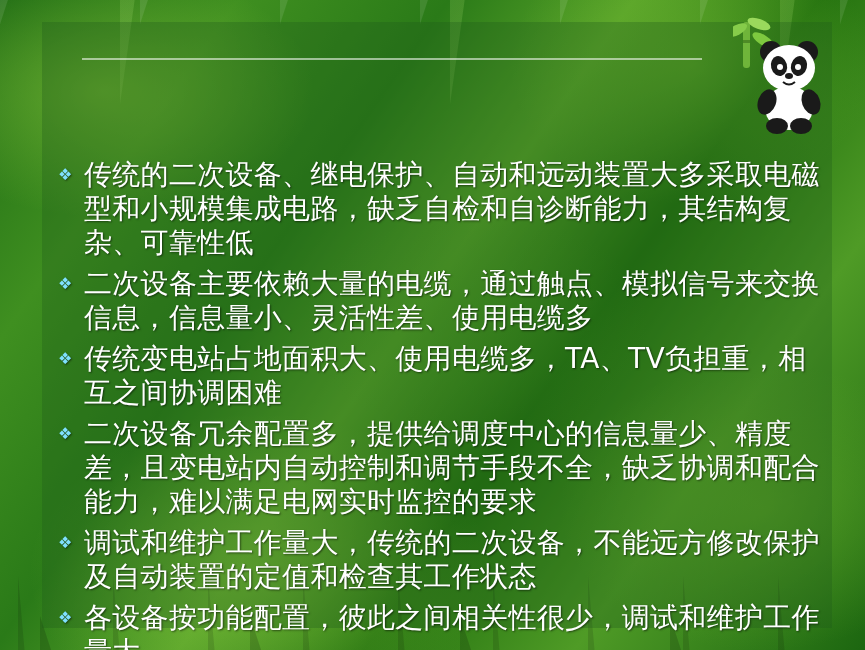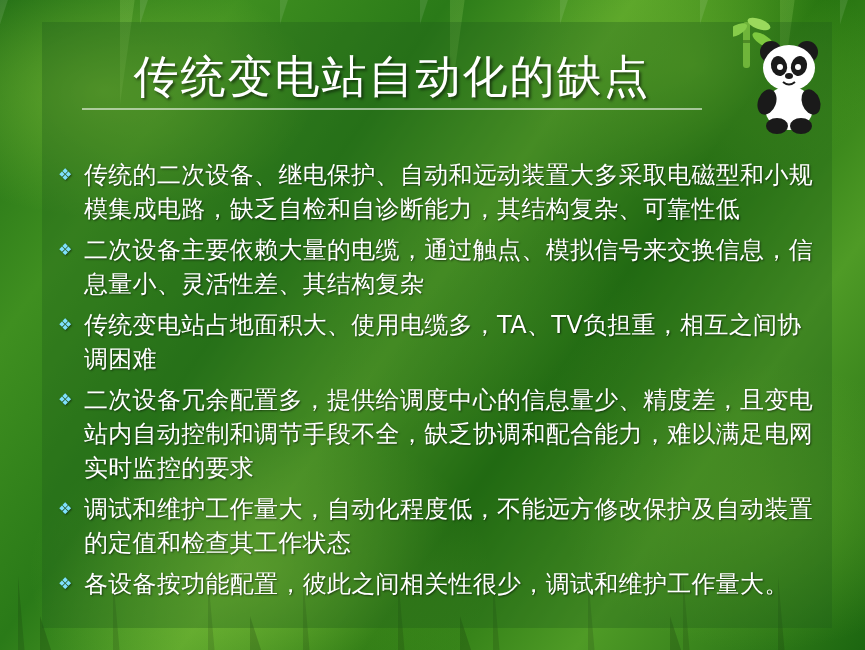--- a/index.html
+++ b/index.html
@@ -92,21 +92,21 @@
     width: 26px;
     color: #7fe0ff;
     font-size: 16px;
     line-height: 34px;
     text-align: left;
     text-shadow: 1px 1px 2px rgba(0,0,0,0.5);
   }
   .bullet-text {
     flex: 1 1 auto;
     color: #ffffff;
-    font-size: 24px;
+    font-size: 28px;
     line-height: 34px;
     text-shadow: 1px 1px 2px rgba(0,0,0,0.55);
     letter-spacing: 0.3px;
   }
 
   
   .panda {
     position: absolute;
     right: 22px;
     top: 16px;
@@ -116,21 +116,20 @@
 </style>
 </head>
 <body>
 
 <div class="slide">
   <div class="streaks"></div>
 
   <div class="content-panel"></div>
 
   <div class="title-area">
-    <div class="slide-title">传统变电站自动化的缺点</div>
     <div class="title-rule"></div>
   </div>
 
   <div class="panda">
     <svg width="110" height="120" viewBox="0 0 110 120" aria-hidden="true">
 
       <rect x="10" y="6" width="7" height="46" rx="3" fill="#6fb53a"></rect>
       <rect x="10" y="24" width="7" height="3" fill="#4e8a26"></rect>
       <ellipse cx="4" cy="14" rx="11" ry="5" fill="#86cc4a" transform="rotate(-28 4 14)"></ellipse>
       <ellipse cx="26" cy="8" rx="12" ry="5" fill="#9ad95c" transform="rotate(20 26 8)"></ellipse>
@@ -157,32 +156,32 @@
     </svg>
   </div>
 
   <div class="bullets">
     <div class="bullet">
       <span class="bullet-marker">❖</span>
       <span class="bullet-text">传统的二次设备、继电保护、自动和远动装置大多采取电磁型和小规模集成电路，缺乏自检和自诊断能力，其结构复杂、可靠性低</span>
     </div>
     <div class="bullet">
       <span class="bullet-marker">❖</span>
-      <span class="bullet-text">二次设备主要依赖大量的电缆，通过触点、模拟信号来交换信息，信息量小、灵活性差、其结构复杂</span>
+      <span class="bullet-text">二次设备主要依赖大量的电缆，通过触点、模拟信号来交换信息，信息量小、灵活性差、使用电缆多</span>
     </div>
     <div class="bullet">
       <span class="bullet-marker">❖</span>
       <span class="bullet-text">传统变电站占地面积大、使用电缆多，TA、TV负担重，相互之间协调困难</span>
     </div>
     <div class="bullet">
       <span class="bullet-marker">❖</span>
       <span class="bullet-text">二次设备冗余配置多，提供给调度中心的信息量少、精度差，且变电站内自动控制和调节手段不全，缺乏协调和配合能力，难以满足电网实时监控的要求</span>
     </div>
     <div class="bullet">
       <span class="bullet-marker">❖</span>
-      <span class="bullet-text">调试和维护工作量大，自动化程度低，不能远方修改保护及自动装置的定值和检查其工作状态</span>
+      <span class="bullet-text">调试和维护工作量大，传统的二次设备，不能远方修改保护及自动装置的定值和检查其工作状态</span>
     </div>
     <div class="bullet">
       <span class="bullet-marker">❖</span>
       <span class="bullet-text">各设备按功能配置，彼此之间相关性很少，调试和维护工作量大。</span>
     </div>
   </div>
 </div>
 
 </body></html>

